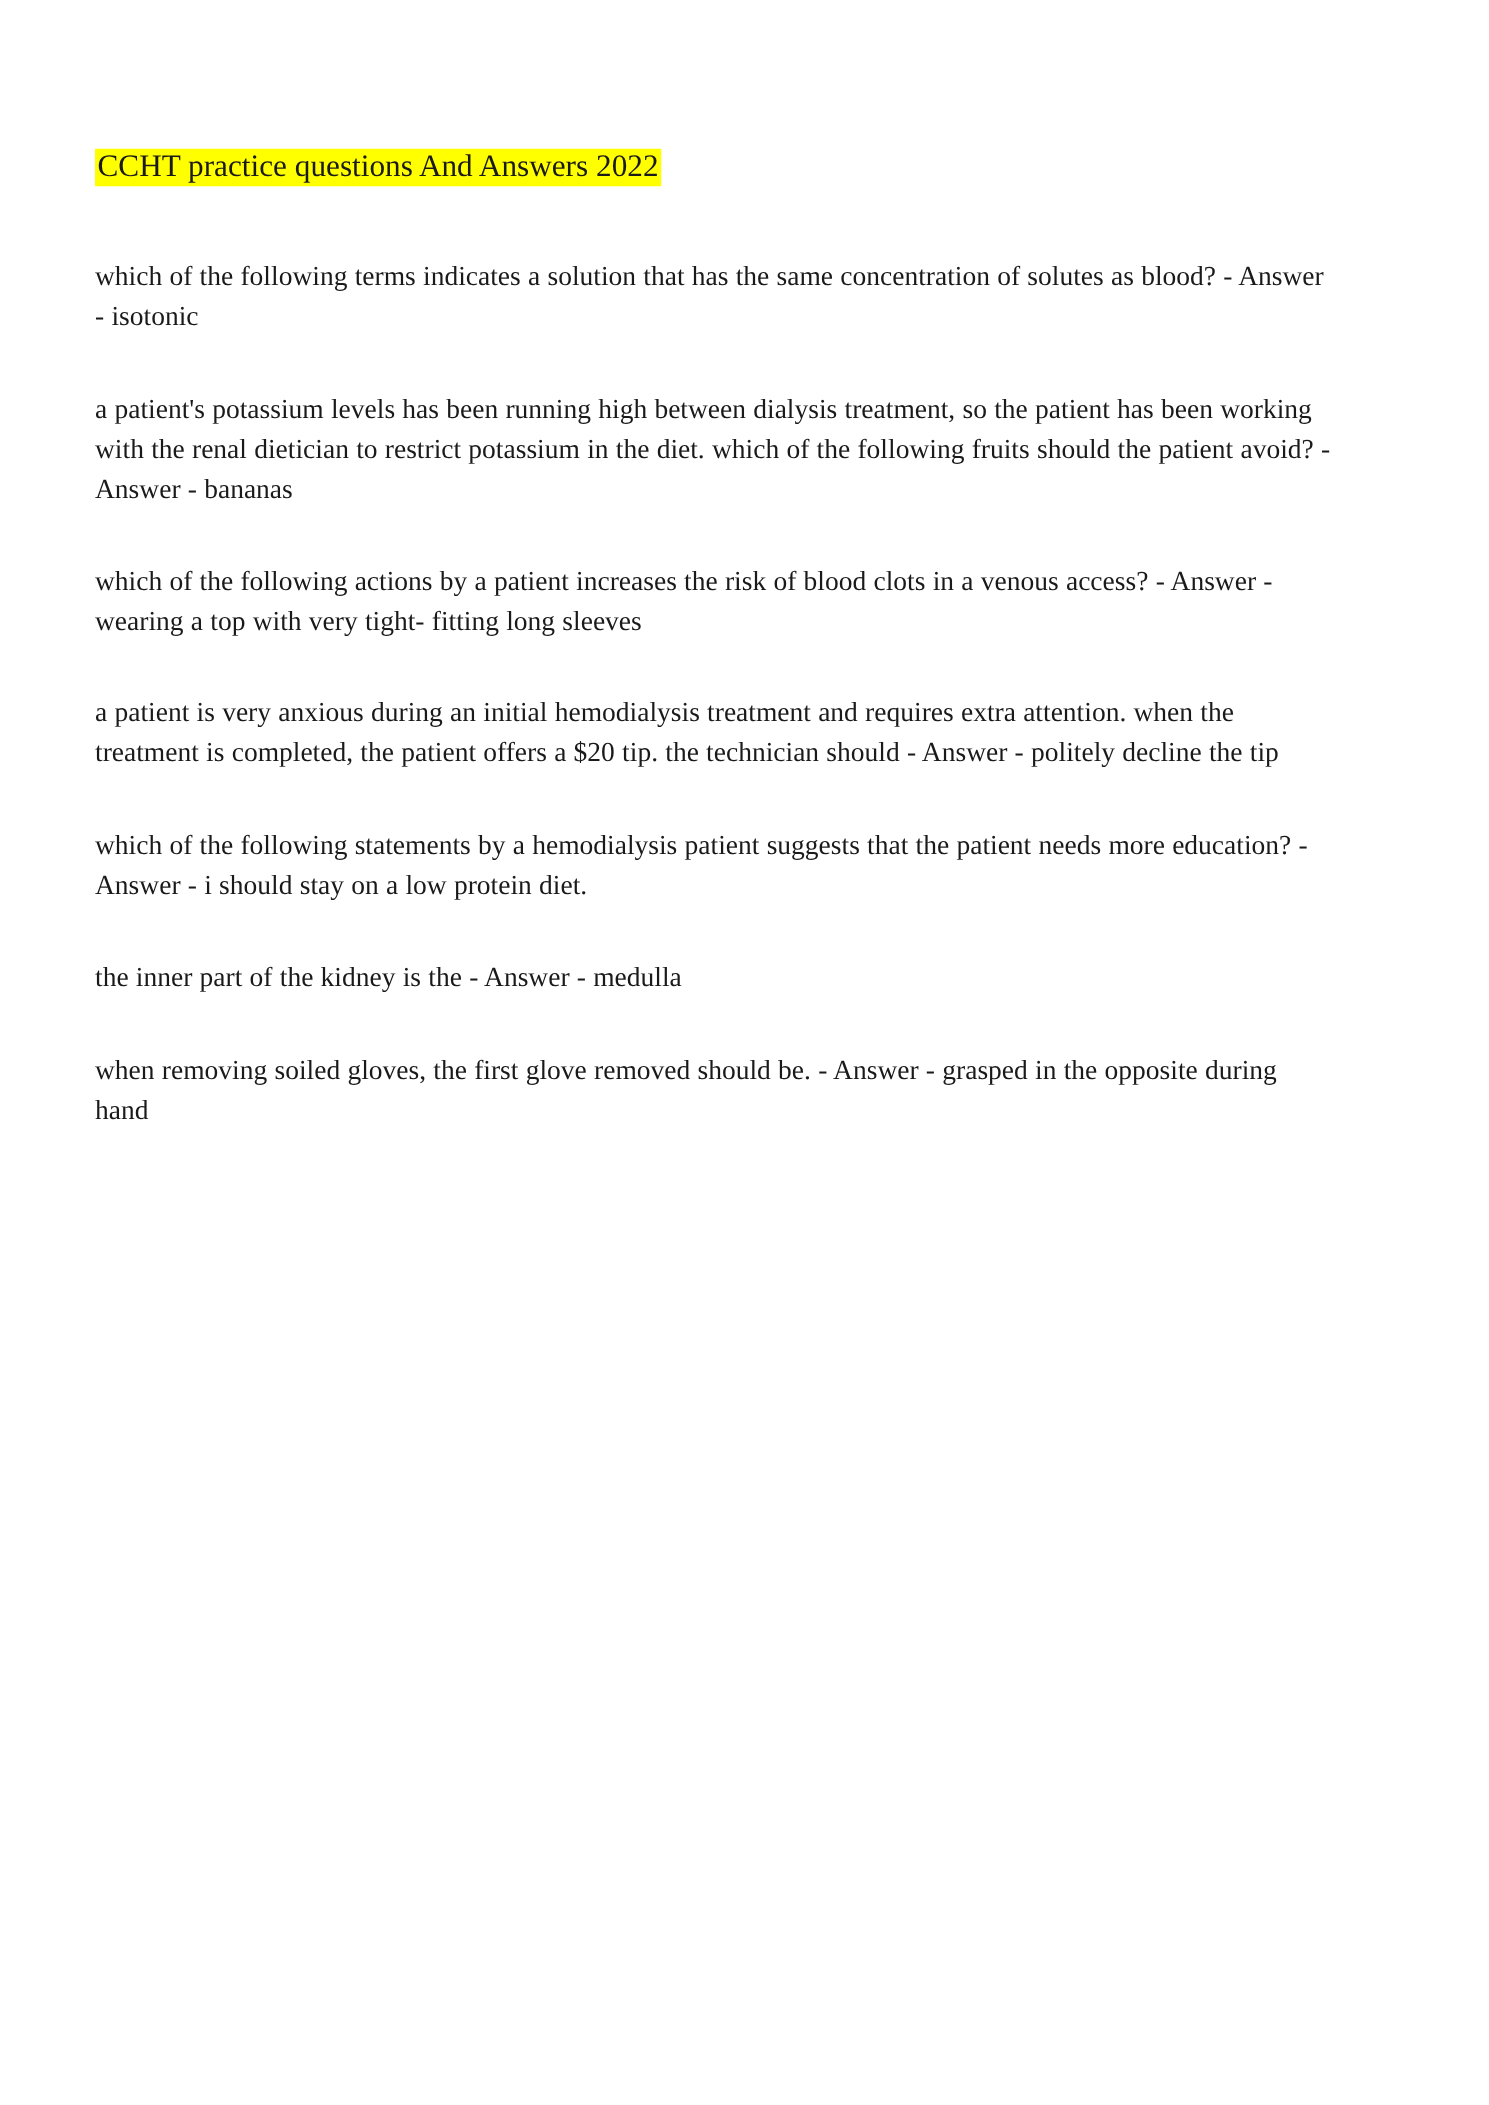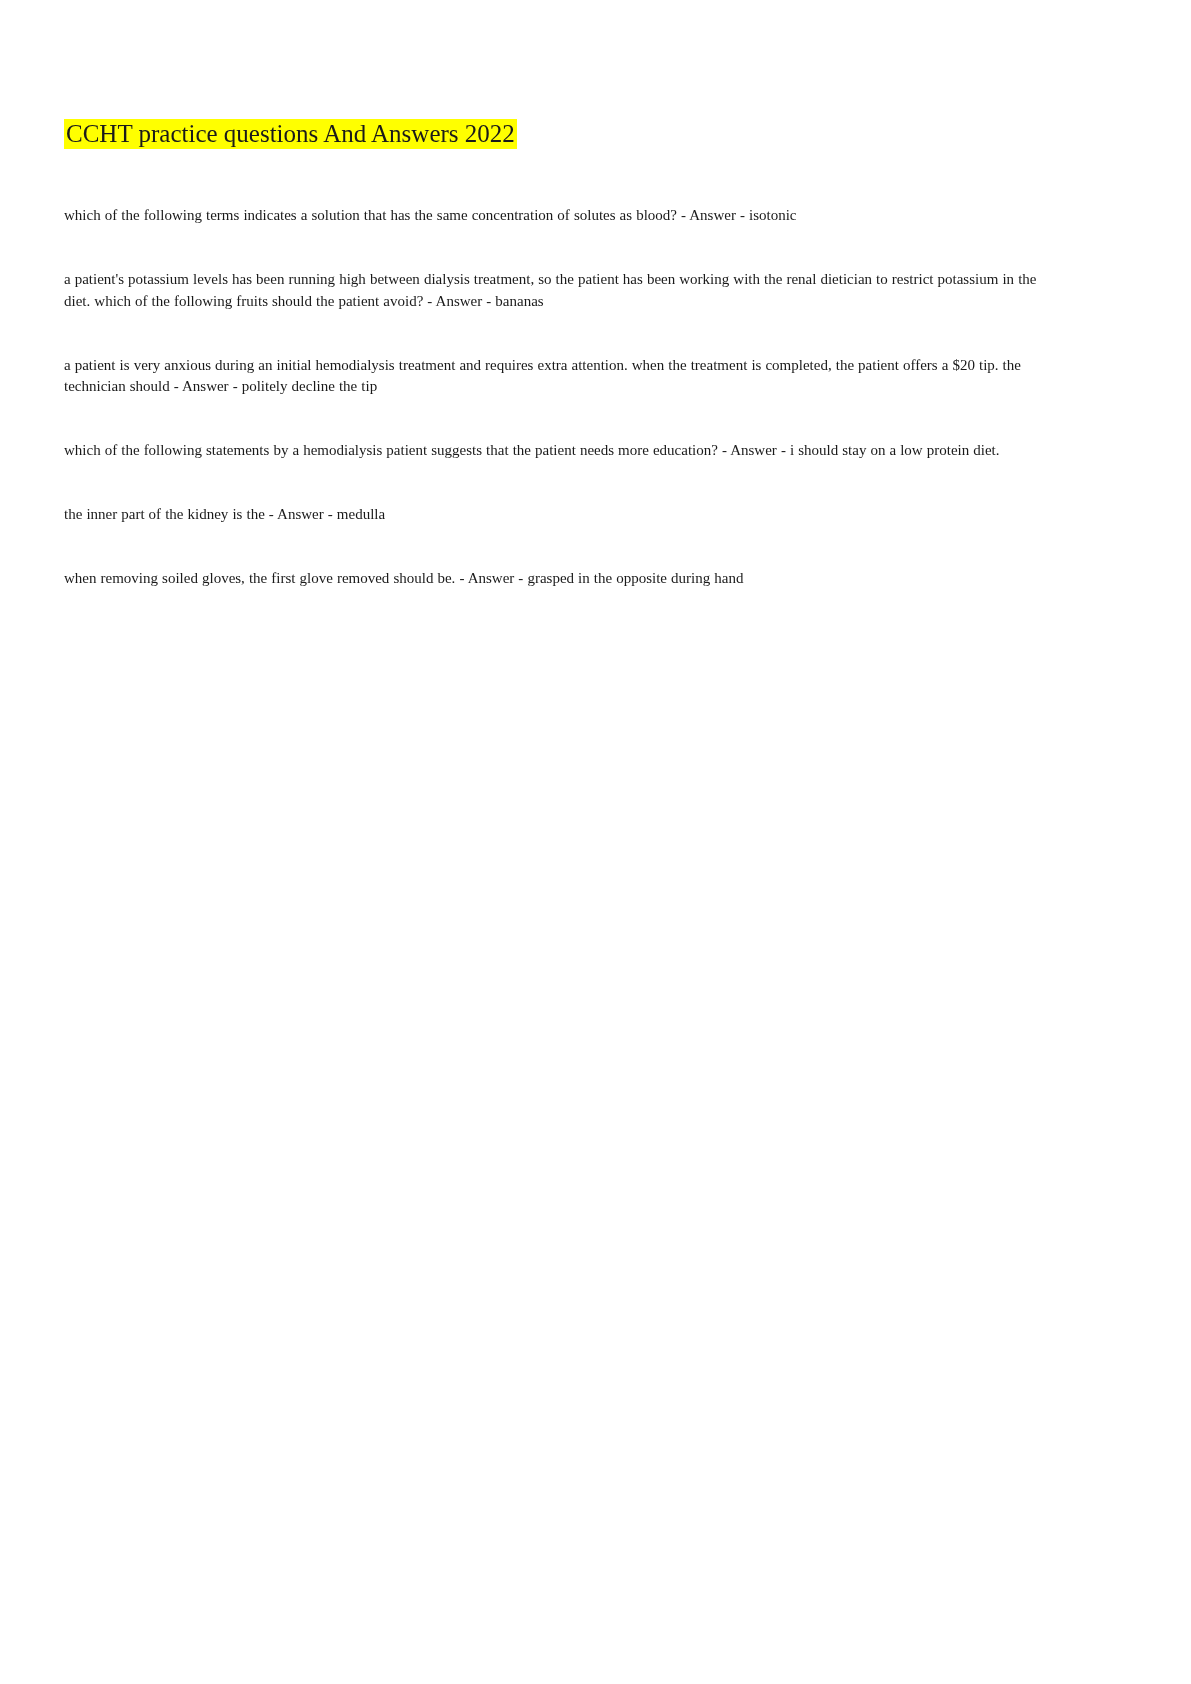--- a/index.html
+++ b/index.html
@@ -15,42 +15,42 @@
     position: relative;
     width: 1191px;
     height: 1684px;
     margin: 0 auto;
     background: #ffffff;
     box-sizing: border-box;
     overflow: hidden;
   }
   .content {
     position: absolute;
-    left: 64px;
+    left: 76px;
     top: 118px;
     width: 990px;
   }
   .doc-title {
     font-size: 25px;
     line-height: 1.25;
     font-weight: normal;
     margin: 0 0 0 0;
     display: inline-block;
   }
   .hl {
     background: #ffff00;
     padding: 1px 2px 2px 2px;
   }
   .qa-list {
     margin: 0;
     padding: 0;
     list-style: none;
   }
   .qa-item {
-    font-size: 15px;
+    font-size: 22px;
     line-height: 1.45;
     margin: 0 0 42px 0;
     text-align: left;
     word-spacing: 0.3px;
   }
   .qa-item:first-child {
     margin-top: 0;
   }
   .spacer-after-title {
     height: 56px;
@@ -62,20 +62,21 @@
 <div class="page">
   <div class="content">
 
     <h1 class="doc-title"><span class="hl">CCHT practice questions And Answers 2022</span></h1>
 
     <div class="spacer-after-title"></div>
 
     <ul class="qa-list">
       <li class="qa-item">which of the following terms indicates a solution that has the same concentration of solutes as blood? - Answer - isotonic</li>
       <li class="qa-item">a patient's potassium levels has been running high between dialysis treatment, so the patient has been working with the renal dietician to restrict potassium in the diet. which of the following fruits should the patient avoid? - Answer - bananas</li>
+      <li class="qa-item">which of the following actions by a patient increases the risk of blood clots in a venous access? - Answer - wearing a top with very tight- fitting long sleeves</li>
       <li class="qa-item">a patient is very anxious during an initial hemodialysis treatment and requires extra attention. when the treatment is completed, the patient offers a $20 tip. the technician should - Answer - politely decline the tip</li>
       <li class="qa-item">which of the following statements by a hemodialysis patient suggests that the patient needs more education? - Answer - i should stay on a low protein diet.</li>
       <li class="qa-item">the inner part of the kidney is the - Answer - medulla</li>
       <li class="qa-item">when removing soiled gloves, the first glove removed should be. - Answer - grasped in the opposite during hand</li>
     </ul>
 
   </div>
 </div>
 
 </body></html>

